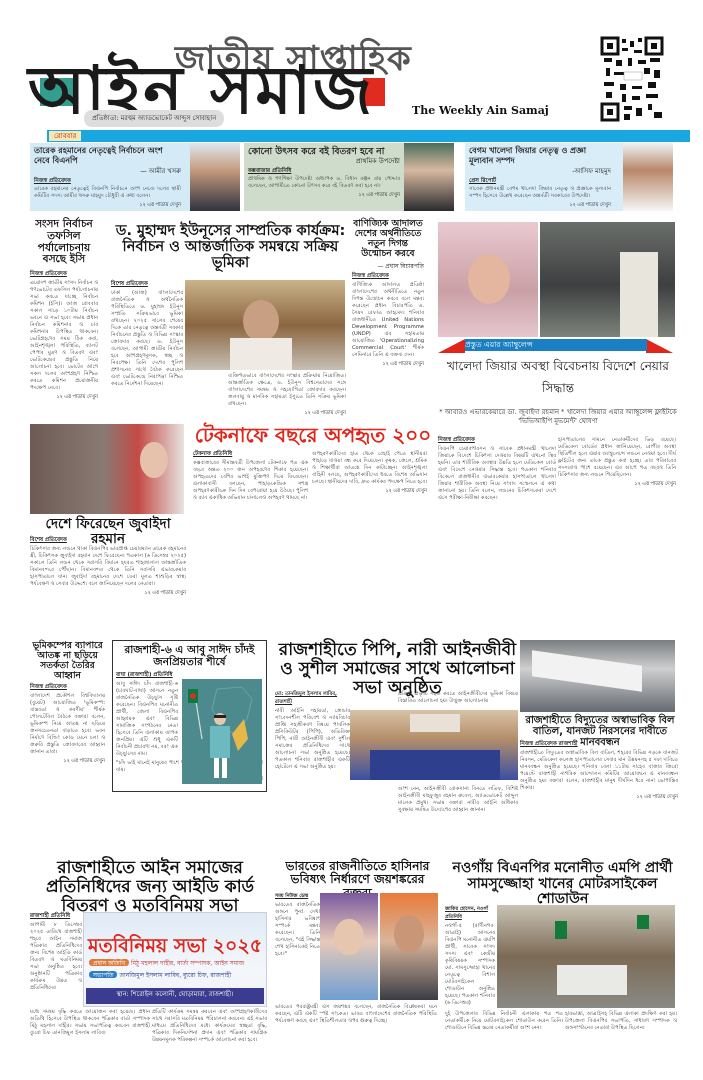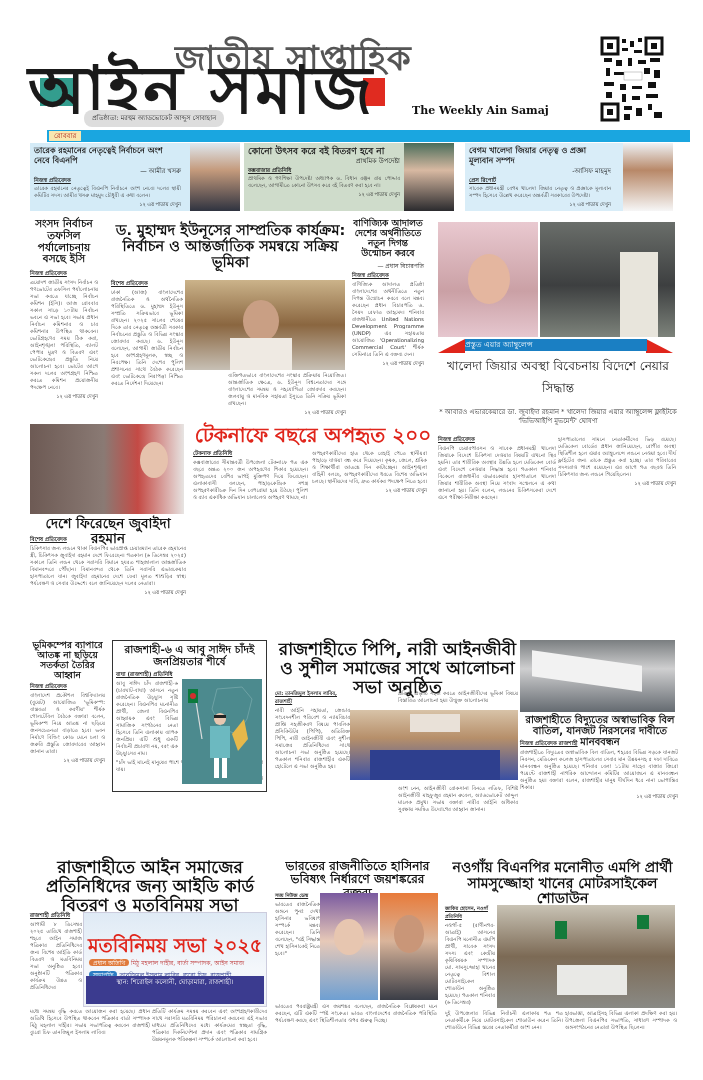--- a/index.html
+++ b/index.html
@@ -89,21 +89,21 @@
   #bill-hl { left: 520px; top: 714px; width: 160px; font-size: 10px; }
   #bill-body { left: 520px; top: 740px; width: 158px; }
 
   
   #idcard-hl { left: 30px; top: 858px; width: 240px; font-size: 17px; font-weight: bold; }
   #idcard-body1 { left: 30px; top: 912px; width: 52px; }
   #mv-banner { left: 83px; top: 912px; width: 184px; height: 95px; background: linear-gradient(180deg,#dfeaf5 0%,#f4f7fb 60%,#eef1f7 100%); border: 1px solid #ccd; }
   #mv-title { position: absolute; top: 18px; left: 0; width: 100%; text-align: center; font-size: 19px; font-weight: bold; color: #e0251b; }
   #mv-line1 { position: absolute; top: 45px; left: 5px; font-size: 6px; color: #c04040; }
   #mv-line2 { position: absolute; top: 57px; left: 5px; font-size: 6px; color: #2b3b8c; }
-  #mv-venue { position: absolute; bottom: 2px; left: 2px; right: 2px; height: 28px; background: #3b3b8f; color: #fff; font-size: 6.5px; text-align: center; line-height: 12px; }
+  #mv-venue { position: absolute; bottom: 2px; left: 2px; right: 2px; height: 16px; background: #3b3b8f; color: #fff; font-size: 6.5px; text-align: center; line-height: 12px; }
   #idcard-body2 { left: 30px; top: 1008px; width: 120px; }
   #idcard-body3 { left: 152px; top: 1008px; width: 115px; }
 
   #hasina-hl { left: 275px; top: 860px; width: 165px; font-size: 12px; }
   #hasina-body1 { left: 275px; top: 892px; width: 45px; }
   #hasina-photo1 { left: 320px; top: 893px; width: 58px; height: 107px; background: linear-gradient(180deg,#7a5aa0 0%,#e7c9b8 45%,#6e9fd2 100%); }
   #hasina-photo2 { left: 380px; top: 893px; width: 58px; height: 107px; background: linear-gradient(180deg,#e87b3a 0%,#d9b49a 45%,#3a3d46 100%); }
   #hasina-body2 { left: 275px; top: 1003px; width: 162px; }
 
   #naogaon-hl { left: 445px; top: 860px; width: 235px; font-size: 14px; font-weight: bold; }

